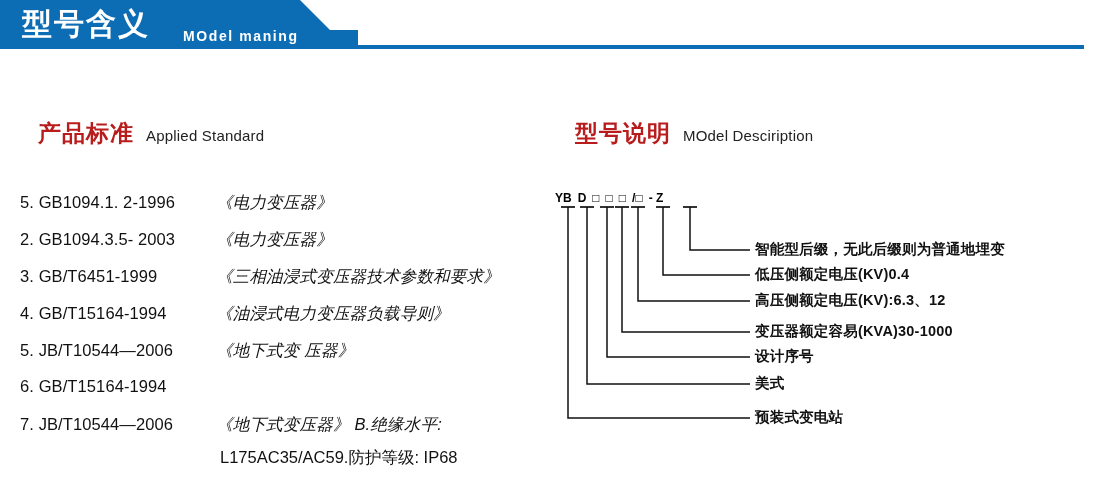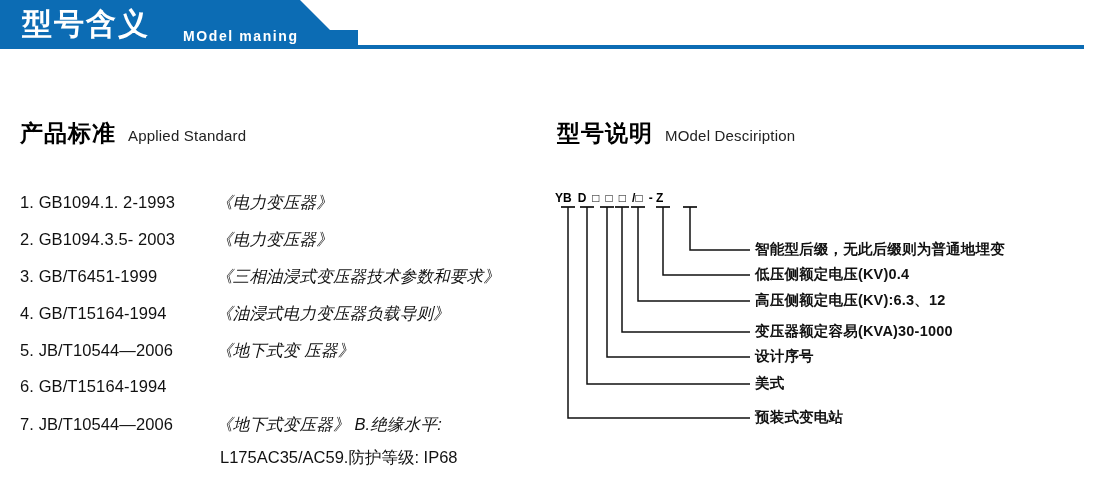--- a/index.html
+++ b/index.html
@@ -67,23 +67,24 @@
   }
 
   
   .section-head {
     position: absolute;
     white-space: nowrap;
   }
   .section-head .cn {
     font-size: 23px;
     font-weight: bold;
-    color: #000000;
+    color: #b91c1c;
     letter-spacing: 1px;
     vertical-align: baseline;
+    margin-left: 18px;
   }
   .section-head .en {
     font-size: 15px;
     color: #222222;
     margin-left: 12px;
     vertical-align: baseline;
     letter-spacing: 0.2px;
   }
   #head-standard { left: 20px; top: 118px; }
   #head-type     { left: 557px; top: 118px; }
@@ -178,21 +179,21 @@
   <div class="section-head" id="head-standard">
     <span class="cn">产品标准</span><span class="en">Applied Standard</span>
   </div>
 
   <div class="section-head" id="head-type">
     <span class="cn">型号说明</span><span class="en">MOdel Desciription</span>
   </div>
 
   <div class="std-list" id="standards-list">
       <div class="std-row">
-        <span class="std-code">1. GB1094.1. 2-1993</span>
+        <span class="std-code">5. GB1094.1. 2-1996</span>
         <span class="std-name">《电力变压器》</span>
       </div>
       <div class="std-row">
         <span class="std-code">2. GB1094.3.5- 2003</span>
         <span class="std-name">《电力变压器》</span>
       </div>
       <div class="std-row">
         <span class="std-code">3. GB/T6451-1999</span>
         <span class="std-name">《三相油浸式变压器技术参数和要求》</span>
       </div>

